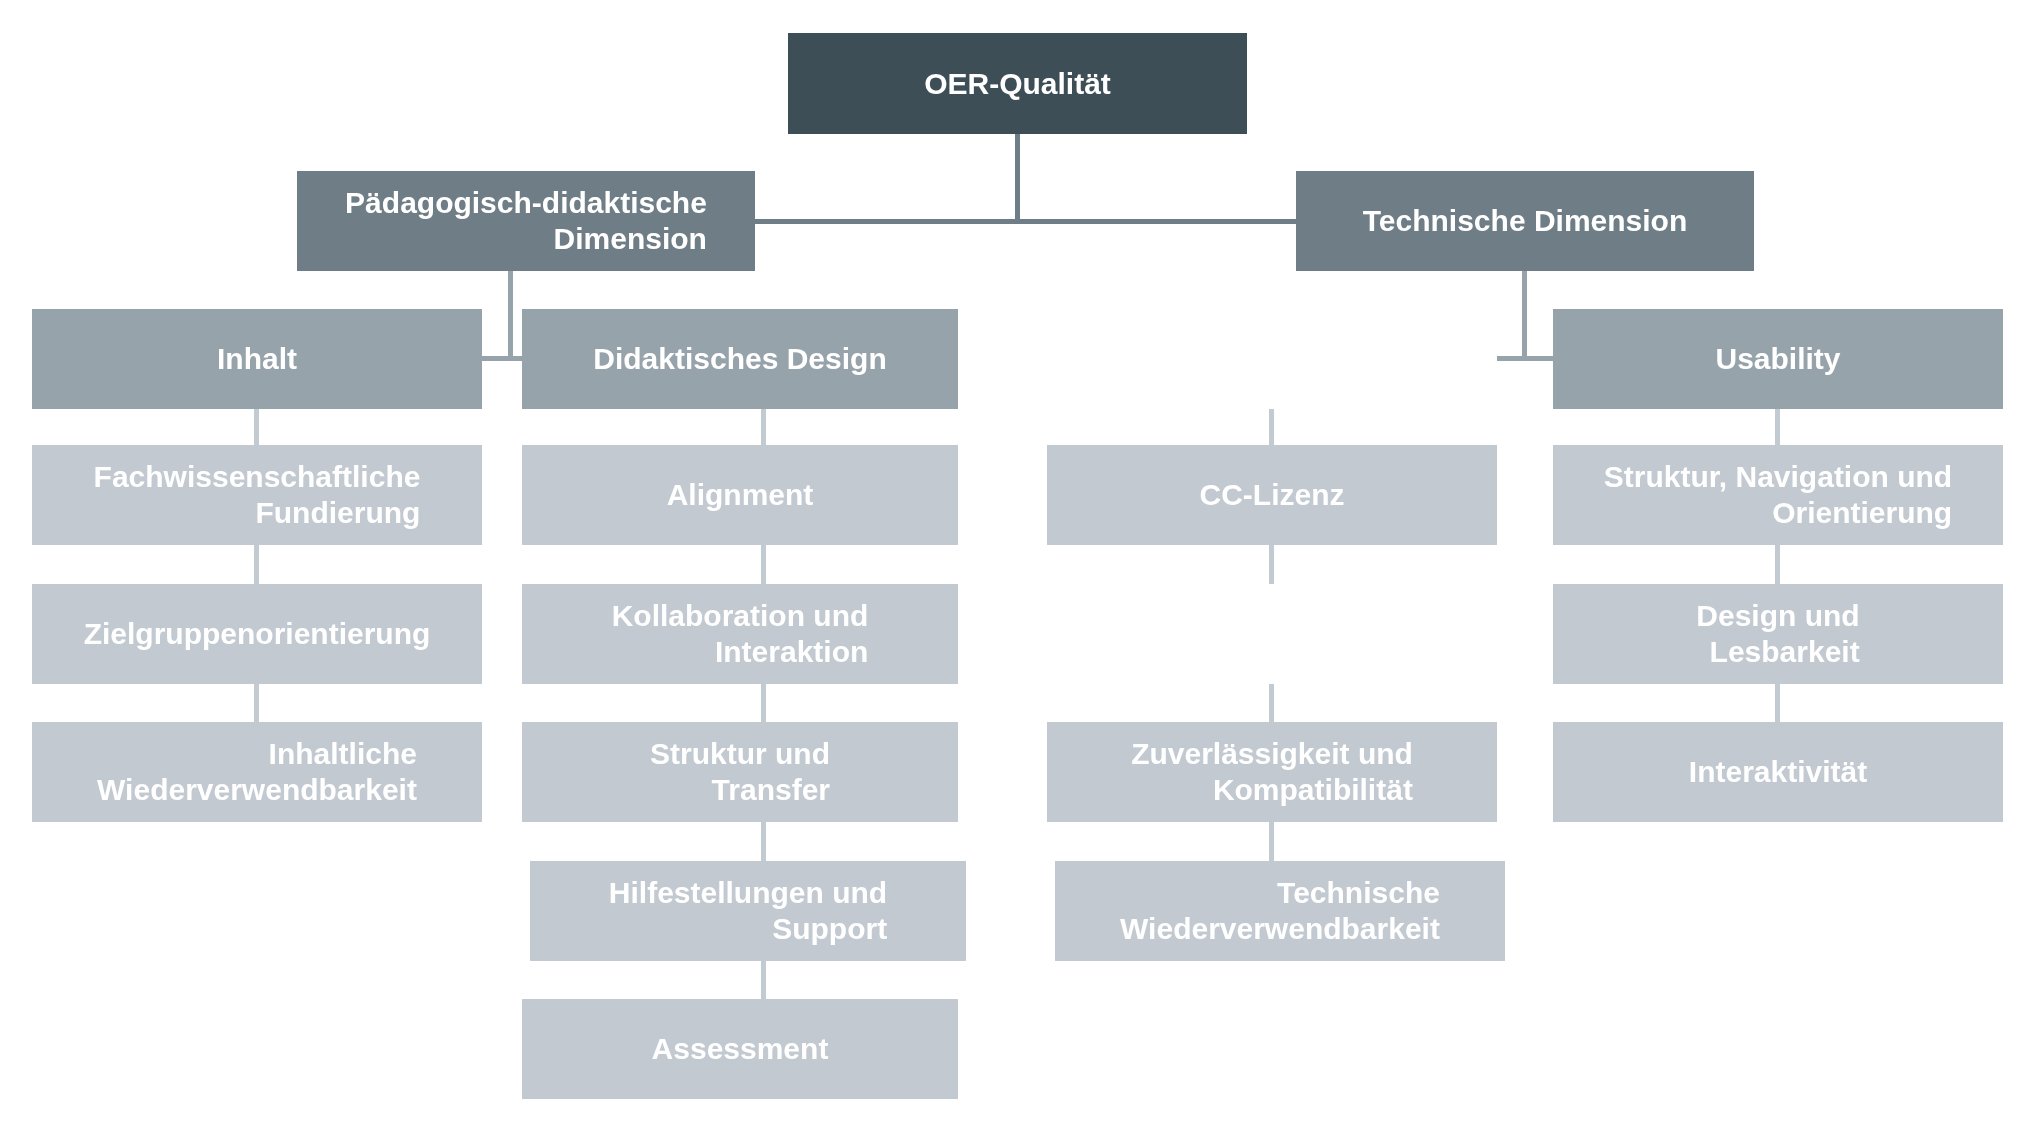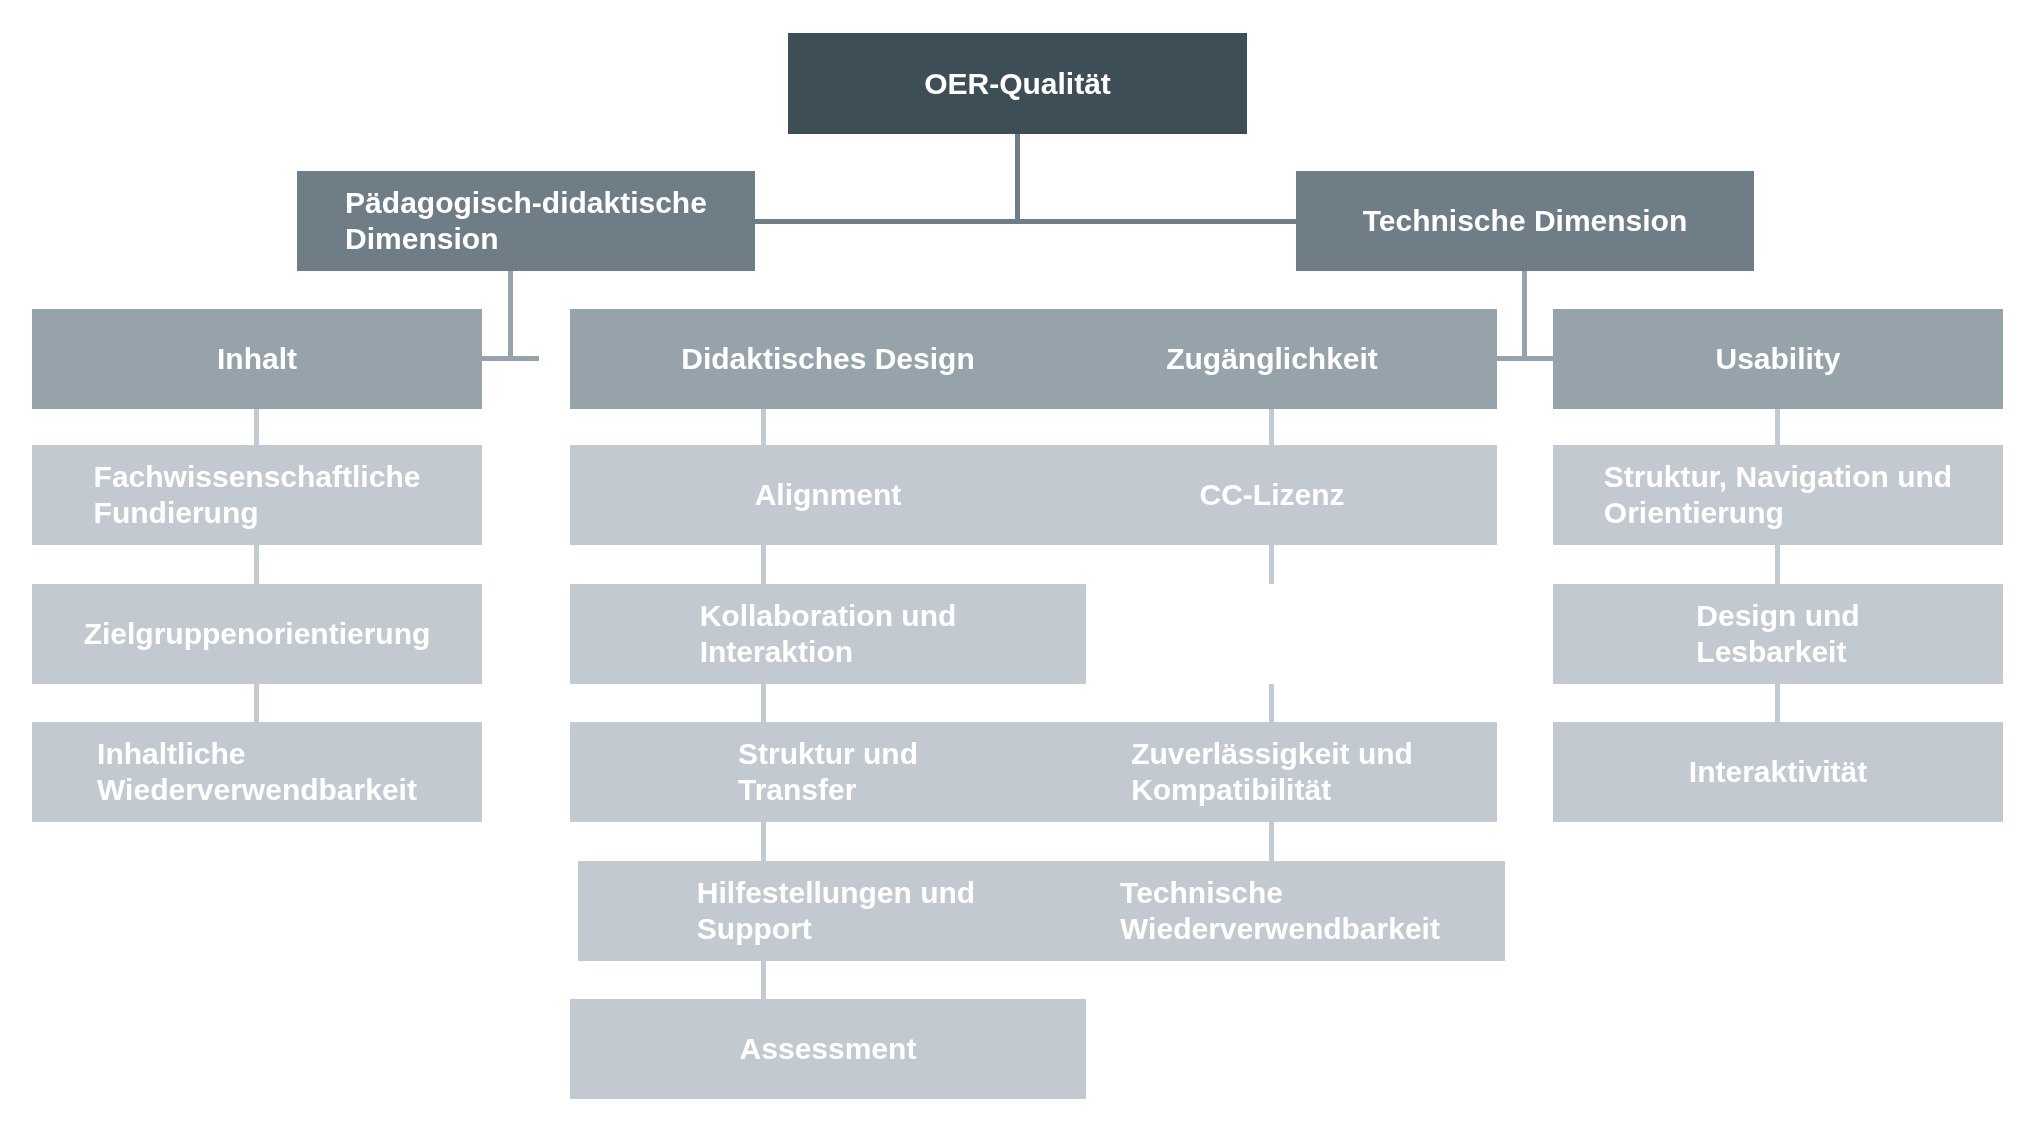--- a/index.html
+++ b/index.html
@@ -18,38 +18,38 @@
   .canvas{
     position:relative;
     width:2044px;height:1132px;
     background:var(--bg);
     font-family:"Liberation Sans", sans-serif;
     overflow:hidden;
   }
   .box{
     position:absolute;
     display:flex;align-items:center;justify-content:center;
-    text-align:left;
+    text-align:right;
     color:var(--text);
     font-weight:700;
     font-size:30px;
     line-height:1.2;
     white-space:pre-line;
     box-sizing:border-box;
     padding:0 6px;
   }
   .root-box{left:788px;top:33px;width:459px;height:101px;background:var(--dark);}
   .dim-box{top:171px;width:458px;height:100px;background:var(--dim);}
   .dim-left{left:270px;margin-left:27px;}
   .dim-right{left:1296px;}
   .head-box{top:309px;height:100px;background:var(--head);}
   .child-box{height:100px;background:var(--child);}
   
   .c1{left:32px;width:450px;}
-  .c2{left:570px;width:516px;}
+  .c2{left:522px;width:436px;}
   .c3{left:1047px;width:450px;}
   .c4{left:1553px;width:450px;}
   
   .r0{top:445px;}
   .r1{top:584px;}
   .r2{top:722px;}
   .r3{top:861px;margin-left:8px;}
   .r4{top:999px;}
   
   .line{position:absolute;}
@@ -111,21 +111,20 @@
 Interaktion</div>
   <div class="line line-light lc2 ls2"></div>
   <div class="box child-box c2 r2">Struktur und
 Transfer</div>
   <div class="line line-light lc2 ls3"></div>
   <div class="box child-box c2 r3">Hilfestellungen und
 Support</div>
   <div class="line line-light lc2 ls4"></div>
   <div class="box child-box c2 r4">Assessment</div>
 
-  <div class="box head-box c3">Zugänglichkeit</div>
   <div class="line line-light lc3 ls0"></div>
   <div class="box child-box c3 r0">CC-Lizenz</div>
   <div class="line line-light lc3 ls1"></div>
   <div class="line line-light lc3 ls2"></div>
   <div class="box child-box c3 r2">Zuverlässigkeit und
 Kompatibilität</div>
   <div class="line line-light lc3 ls3"></div>
   <div class="box child-box c3 r3">Technische
 Wiederverwendbarkeit</div>
 

